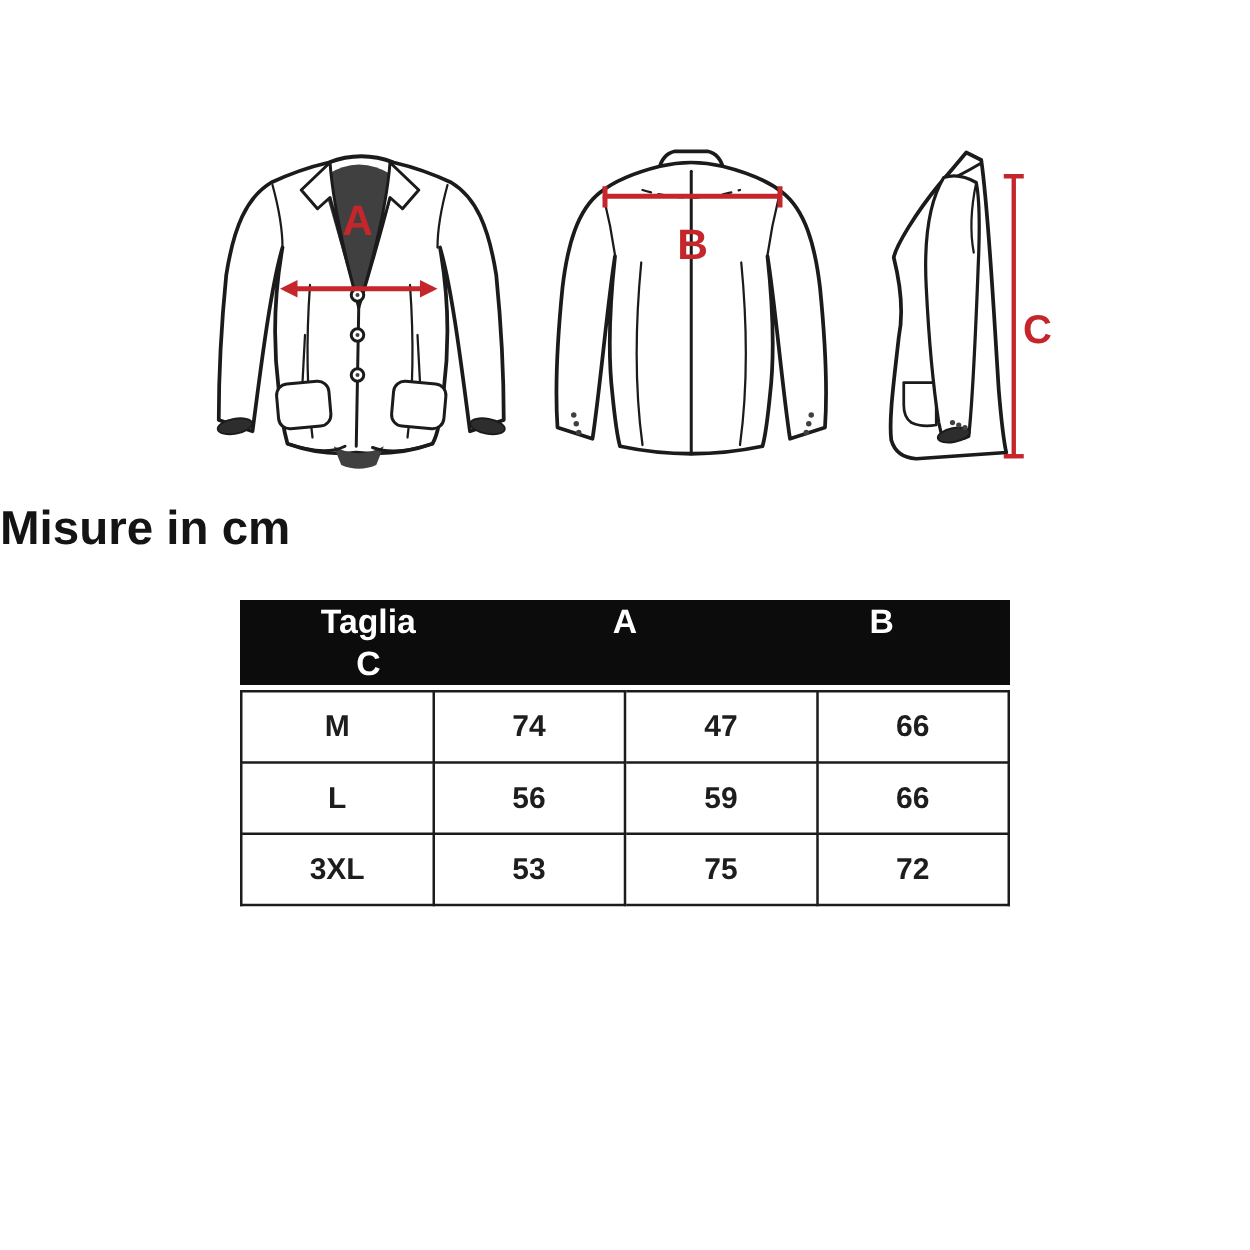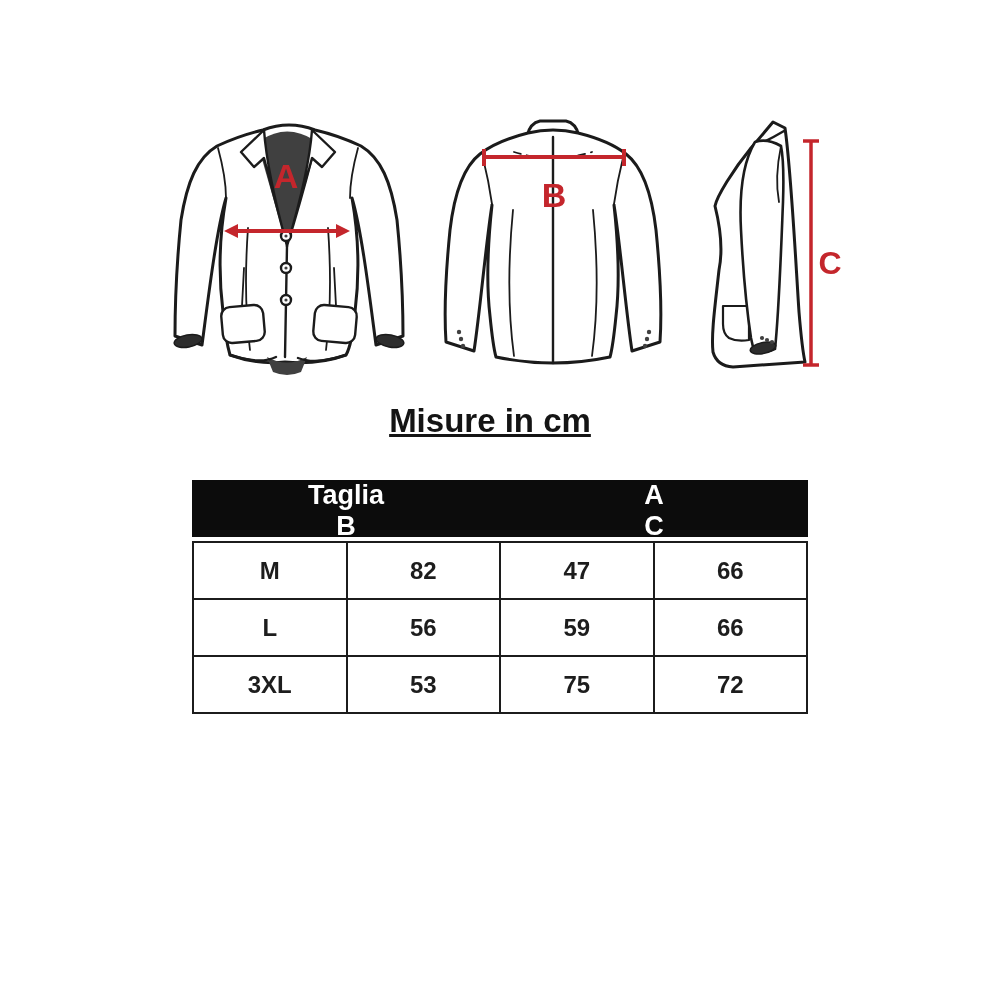--- a/index.html
+++ b/index.html
@@ -26,28 +26,28 @@
   .cuff-fill{fill:#2d2d2d;stroke:var(--line-black);stroke-width:1.5;}
   .red-stroke{stroke:var(--accent-red);fill:none;}
   .red-fill{fill:var(--accent-red);stroke:none;}
   .measure-letter{
     fill:var(--accent-red);
     font-family:"Liberation Sans",sans-serif;
     font-weight:bold;
   }
 
   .title{
-    position:absolute;left:0;top:402px;width:980px;text-align:center;
-    font-size:33px;font-weight:800;color:#141414;letter-spacing:0px;text-decoration:underline;
+    position:absolute;left:0;top:402px;width:980px;text-align:left;
+    font-size:38px;font-weight:800;color:#141414;letter-spacing:0px;
   }
 
   .table-wrap{position:absolute;left:192px;top:480px;width:616px;}
   .table-header{
-    display:grid;grid-template-columns:repeat(2,1fr);
-    background:var(--header-bg);height:57px;align-items:center;
+    display:grid;grid-template-columns:repeat(3,1fr);
+    background:var(--header-bg);height:68px;align-items:center;
     margin-bottom:4px;
   }
   .table-header .th{
     text-align:center;color:var(--header-text);
     font-size:27px;font-weight:700;
   }
   table.table-body{width:100%;border-collapse:collapse;table-layout:fixed;}
   table.table-body td{
     border:2px solid #1c1c1c;height:53px;text-align:center;
     font-size:24px;font-weight:700;color:#1d1d1d;background:#ffffff;
@@ -214,21 +214,21 @@
     <div class="table-header">
       <div class="th">Taglia</div>
       <div class="th">A</div>
       <div class="th">B</div>
       <div class="th">C</div>
     </div>
     <table class="table-body">
       <tbody>
         <tr>
           <td>M</td>
-          <td>82</td>
+          <td>74</td>
           <td>47</td>
           <td>66</td>
         </tr>
         <tr>
           <td>L</td>
           <td>56</td>
           <td>59</td>
           <td>66</td>
         </tr>
         <tr>

